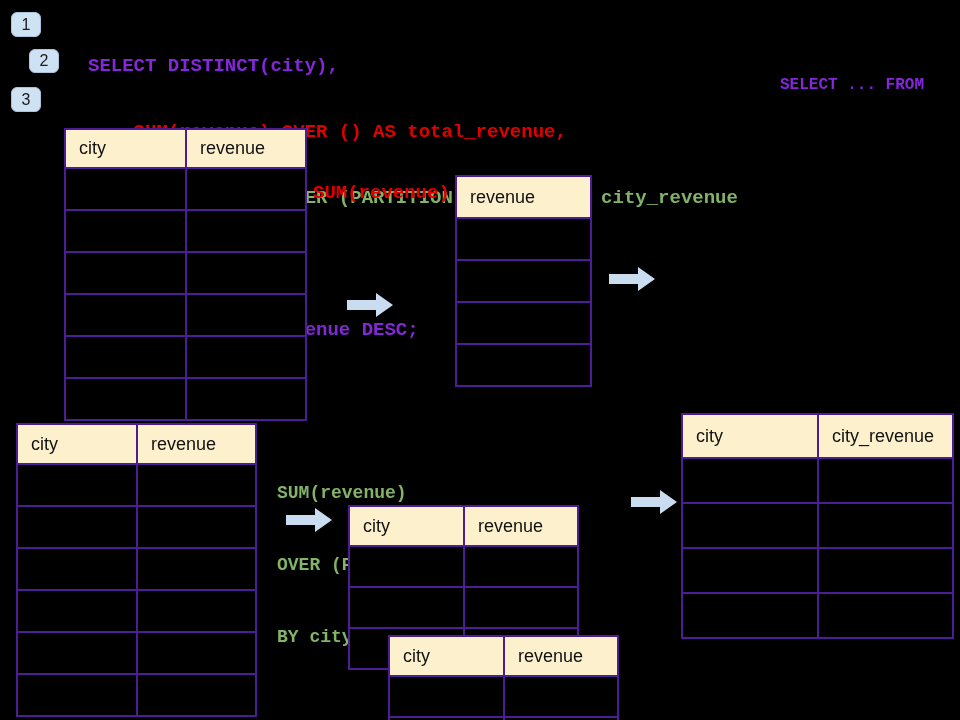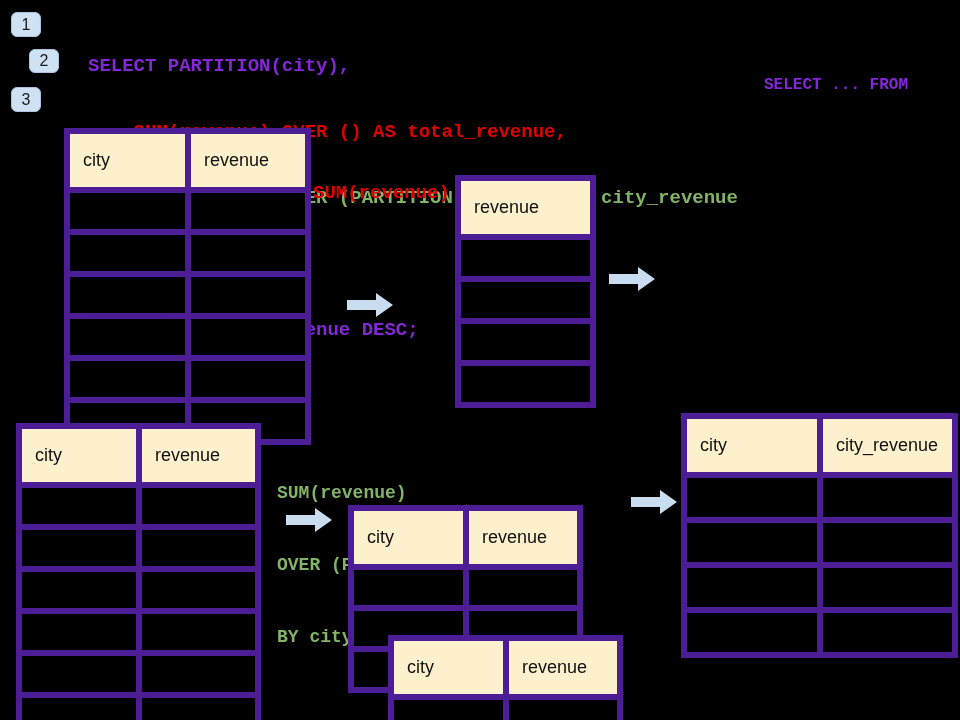--- a/index.html
+++ b/index.html
@@ -11,21 +11,21 @@
     font-family:"Liberation Sans",sans-serif;
   }
   
   .mono{
     position:absolute;
     font-family:"Liberation Mono",monospace;
     font-weight:bold;
     white-space:pre;
   }
   .code-block{left:88px;top:11px;font-size:19px;line-height:22px;}
-  .side-note{left:764px;top:35px;font-size:16px;line-height:20px;}
+  .side-note{left:780px;top:35px;font-size:16px;line-height:20px;}
   .note-red{left:313px;top:138px;font-size:19px;line-height:22px;}
   .note-green{left:277px;top:433px;font-size:18px;line-height:24px;}
   .c-purple{color:#8327d8;}
   .c-red{color:#e00000;}
   .c-green{color:#82b366;}
   
   .badge{
     position:absolute;
     width:30px;height:25px;
     background:#cfe2f3;
@@ -39,22 +39,22 @@
   .badge2{left:29px;top:49px;height:24px;}
   .badge3{left:11px;top:87px;}
   
   table.dtable{
     position:absolute;
     border-collapse:collapse;
     table-layout:fixed;
     background:#000;
   }
   table.dtable th, table.dtable td{
-    border:6px solid #4c1d95;
-    padding:16px;
+    border:2px solid #4c1d95;
+    padding:8px;
     box-sizing:border-box;
   }
   table.dtable th{
     background:#fdf0cc;
     font-weight:normal;
     font-size:18px;
     color:#111;
     text-align:left;
     padding-left:13px;
     vertical-align:middle;
@@ -80,21 +80,21 @@
   .arrow4{left:631px;top:489px;}
 </style>
 </head>
 <body>
 
 <div class="badge badge1">1</div>
 <div class="badge badge2">2</div>
 <div class="badge badge3">3</div>
 
 <div class="mono code-block">
-  <div class="c-purple">SELECT PARTITION(city),</div>
+  <div class="c-purple">SELECT DISTINCT(city),</div>
   <div class="c-red">    SUM(revenue) OVER () AS total_revenue,</div>
   <div class="c-green">    SUM(revenue) OVER (PARTITION BY city) as city_revenue</div>
   <div class="c-purple">  FROM rides</div>
   <div class="c-purple">  ORDER by city_revenue DESC;</div>
 </div>
 
 <div class="mono side-note c-purple">
   <div>SELECT ... FROM</div>
 </div>
 

